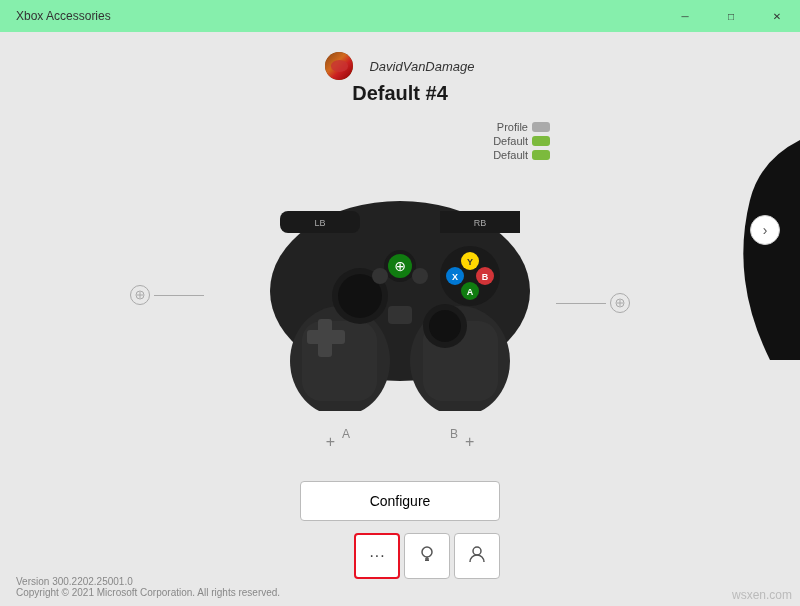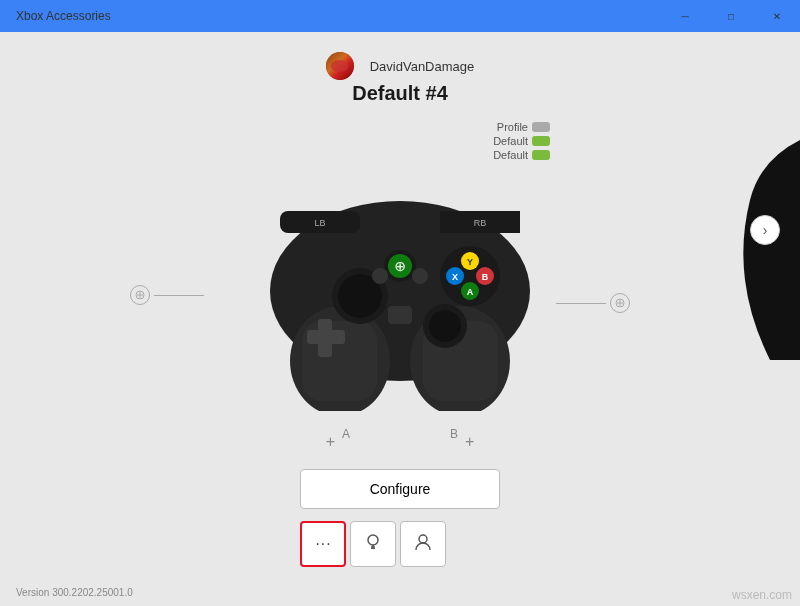--- a/index.html
+++ b/index.html
@@ -8,21 +8,21 @@
       height: 606px;
       background: #e8e8e8;
       font-family: 'Segoe UI', sans-serif;
       overflow: hidden;
       position: relative;
     }
 
     
     .titlebar {
       height: 32px;
-      background: #3b82f6;
+      background: #86efac;
       display: flex;
       align-items: center;
       justify-content: space-between;
       padding: 0 0 0 16px;
     }
     .titlebar-title {
       font-size: 12px;
       color: #333;
     }
     .titlebar-controls {
@@ -55,20 +55,21 @@
     .user-section {
       display: flex;
       flex-direction: column;
       align-items: center;
       margin-bottom: 4px;
     }
     .user-row {
       display: flex;
       align-items: center;
       gap: 16px;
+      font-style: italic;
     }
     .avatar {
       width: 28px;
       height: 28px;
       border-radius: 50%;
       background: #8B4513;
       overflow: hidden;
       display: flex;
       align-items: center;
       justify-content: center;
@@ -204,23 +205,23 @@
     }
     .plus-icon {
       font-size: 16px;
       color: #888;
     }
 
     
     .configure-section {
       display: flex;
       flex-direction: column;
-      align-items: flex-start;
+      align-items: flex-end;
       gap: 12px;
-      margin-top: 8px;
+      margin-top: 20px;
     }
     .configure-btn {
       width: 200px;
       height: 40px;
       background: white;
       border: 1.5px solid #bbb;
       border-radius: 4px;
       font-size: 14px;
       cursor: pointer;
       display: flex;
@@ -459,15 +460,16 @@
   <svg width="90" height="300" viewBox="0 0 90 300" xmlns="http://www.w3.org/2000/svg">
     <path d="M90 60 Q50 80 40 120 Q30 160 35 200 Q40 240 60 280 L90 280 Z" fill="#111" stroke="none"></path>
   </svg>
   <div class="right-chevron">
     <span>›</span>
   </div>
 </div>
 
 <div class="footer">
   <div>Version 300.2202.25001.0</div>
+  <div>Copyright © 2021 Microsoft Corporation. All rights reserved.</div>
 </div>
 
 <div class="watermark">wsxen.com</div>
 
 </body></html>

